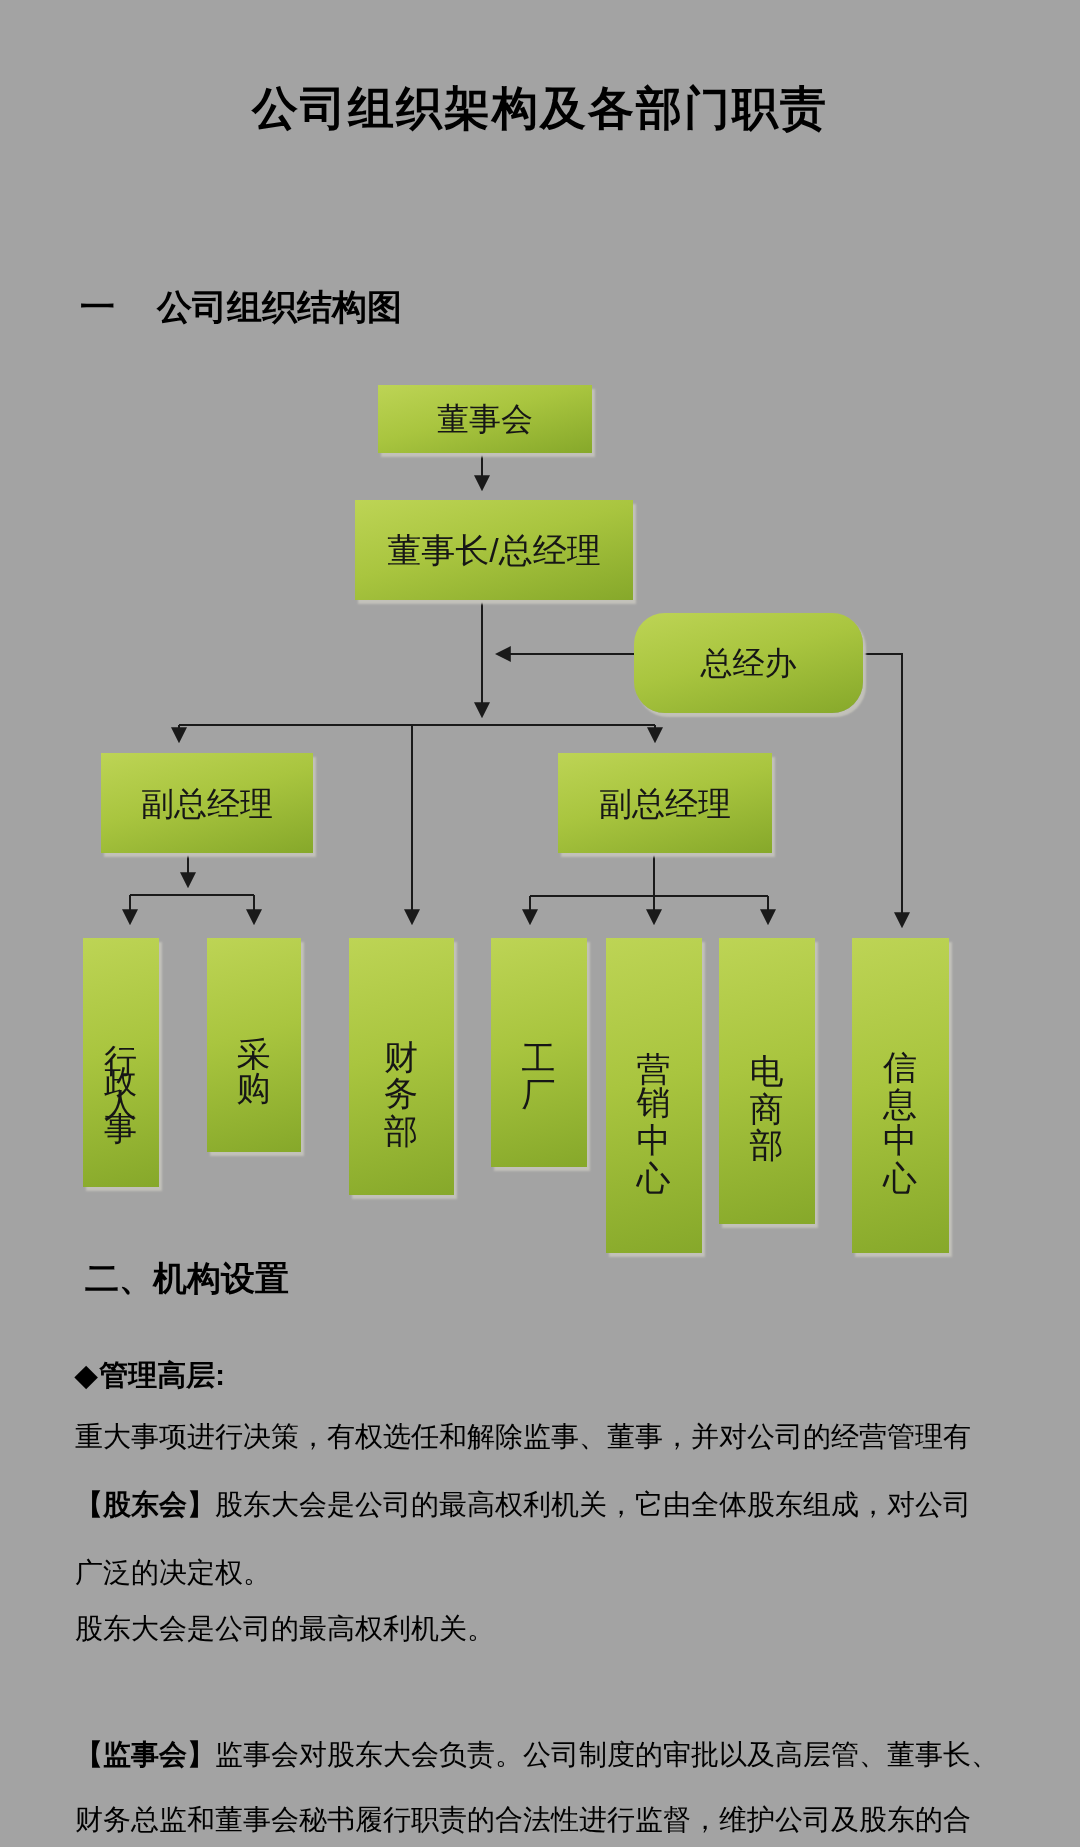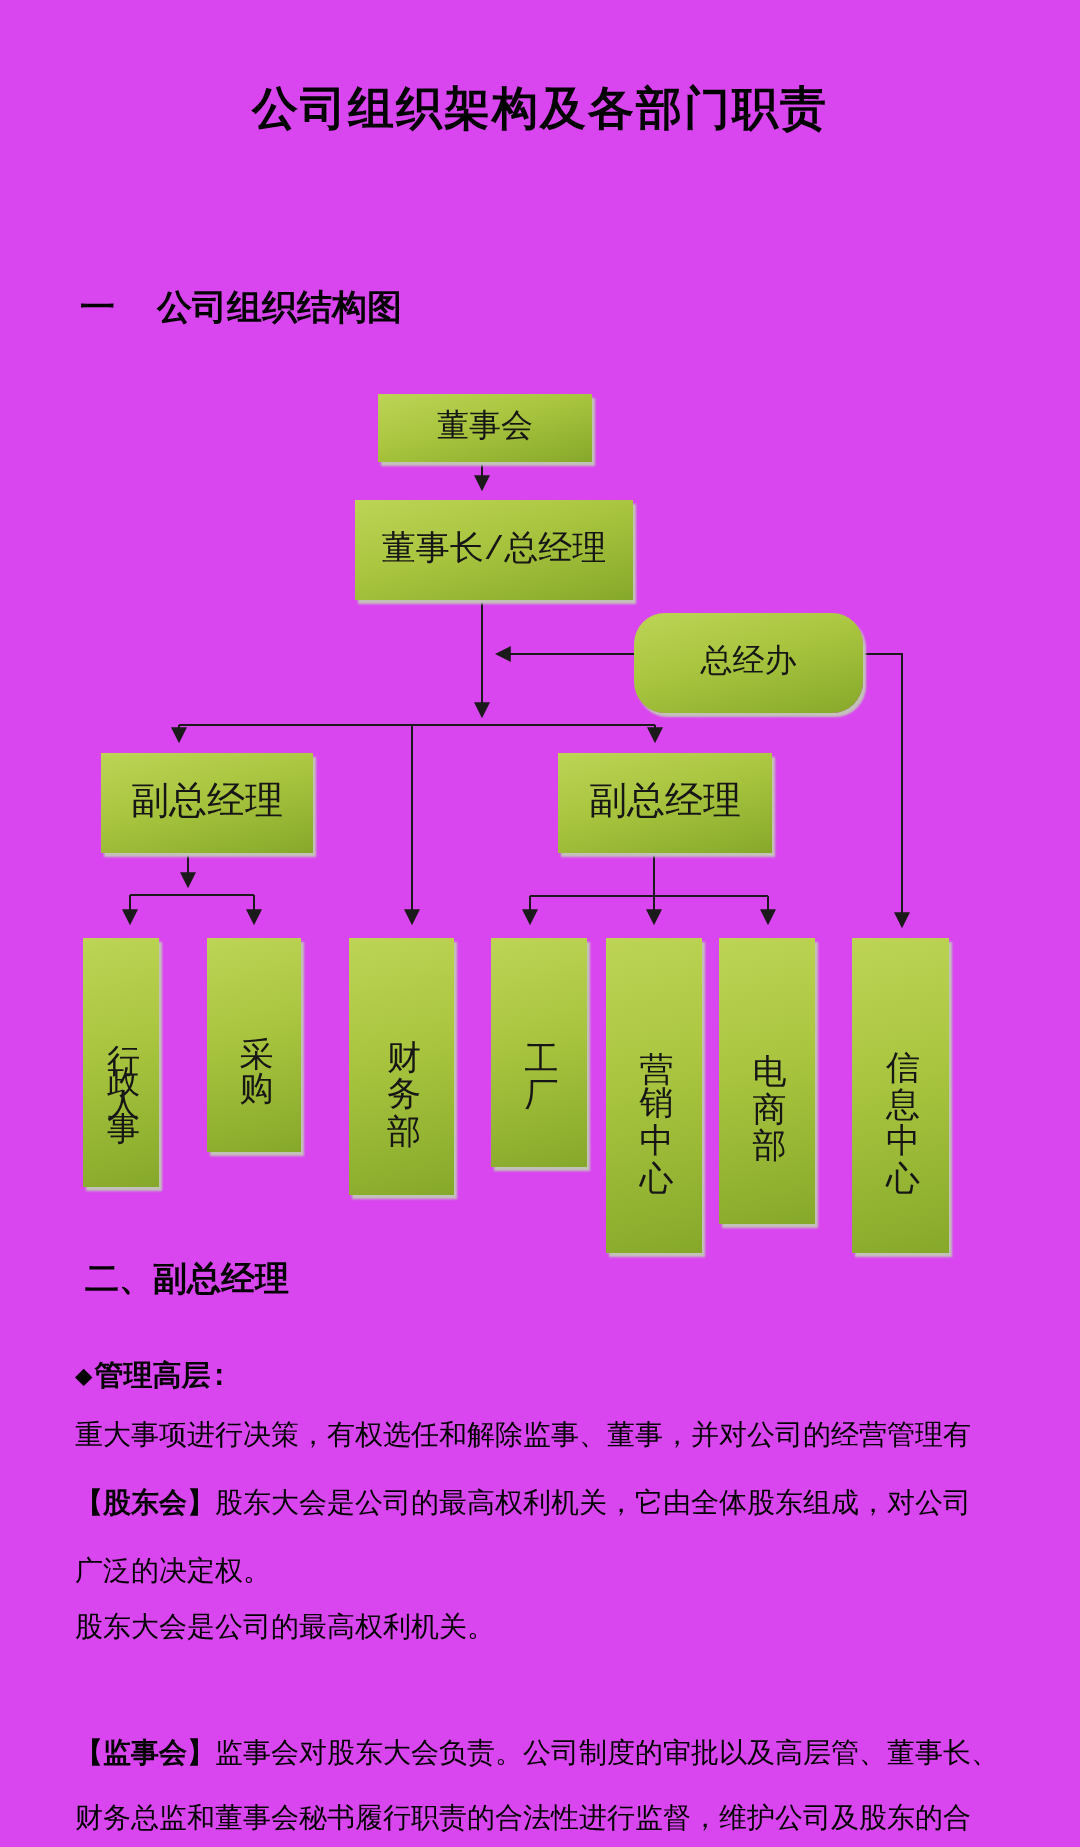--- a/index.html
+++ b/index.html
@@ -1,18 +1,18 @@
 <!DOCTYPE html>
 <html><head>
 <meta charset="utf-8">
 <style>
   html,body{margin:0;padding:0;background:#ffffff;}
   .page{
-    position:relative;width:1080px;height:1847px;margin:0 auto;background:#d946ef;
-    font-family:Liberation Mono, monospace;color:#111;overflow:hidden;
+    position:relative;width:1080px;height:1847px;margin:0 auto;background:#a3a3a3;
+    font-family:Liberation Sans, sans-serif;color:#111;overflow:hidden;
   }
   .doc-title{
     position:absolute;left:0;top:78px;width:1080px;margin:0;
     text-align:center;font-size:46px;font-weight:bold;letter-spacing:2px;color:#000;
   }
   .sec-heading{position:absolute;font-weight:bold;color:#000;white-space:nowrap;}
   .sec1{left:80px;top:284px;font-size:35px;display:flex;gap:42px;}
   .sec2{left:85px;top:1256px;font-size:34px;}
   .mgmt{position:absolute;left:75px;top:1356px;font-size:29px;font-weight:bold;color:#000;white-space:nowrap;}
   .mgmt .bullet{margin-right:2px;}
@@ -20,27 +20,27 @@
   
   .node{
     position:absolute;display:flex;align-items:center;justify-content:center;
     background:linear-gradient(165deg,#bdd455 0%,#a9c53f 45%,#86a82a 100%);
     box-shadow:3px 4px 2px #c2c1ba;color:#161616;text-align:center;
   }
   .node .lbl{font-size:32px;line-height:1;}
   .vbox .lbl{
     writing-mode:vertical-rl;text-orientation:upright;font-size:34px;letter-spacing:36px;line-height:1;
   }
-  .n-board     {left:378px;top:385px;width:214px;height:68px;margin-top:9px;}
+  .n-board     {left:378px;top:385px;width:214px;height:68px;}
   .n-chairman  {left:355px;top:500px;width:278px;height:100px;}
   .n-chairman .lbl{font-size:34px;}
   .n-gmo       {left:634px;top:613px;width:229px;height:100px;border-radius:31px;}
   .n-vpl       {left:101px;top:753px;width:212px;height:100px;}
   .n-vpr       {left:558px;top:753px;width:214px;height:100px;}
-  .n-vpl .lbl,.n-vpr .lbl{font-size:38px;}
+  .n-vpl .lbl,.n-vpr .lbl{font-size:33px;}
   .n-adminhr   {left:83px; top:938px;width:76px; height:249px;}
   .n-adminhr .lbl{letter-spacing:22px;font-size:33px;}
   .n-purch     {left:207px;top:938px;width:94px; height:214px;}
   .n-finance   {left:349px;top:938px;width:105px;height:257px;}
   .n-factory   {left:491px;top:938px;width:96px; height:229px;}
   .n-marketing {left:606px;top:938px;width:96px; height:315px;}
   .n-ecom      {left:719px;top:938px;width:96px; height:286px;}
   .n-info      {left:852px;top:938px;width:97px; height:315px;}
 
   .connectors{position:absolute;left:0;top:0;pointer-events:none;}
@@ -121,21 +121,21 @@
   <div class="node vbox n-marketing">
     <span class="lbl">营销中心</span>
   </div>
   <div class="node vbox n-ecom">
     <span class="lbl">电商部</span>
   </div>
   <div class="node vbox n-info">
     <span class="lbl">信息中心</span>
   </div>
 
-  <div class="sec-heading sec2">二、副总经理</div>
+  <div class="sec-heading sec2">二、机构设置</div>
 
   <div class="mgmt">
     <span class="bullet">◆</span><span>管理高层:</span>
   </div>
 
   <div class="para p1">
     <div class="pline">重大事项进行决策，有权选任和解除监事、董事，并对公司的经营管理有</div>
     <div class="pline"><span class="tag">【股东会】</span><span>股东大会是公司的最高权利机关，它由全体股东组成，对公司</span></div>
     <div class="pline">广泛的决定权。</div>
   </div>

